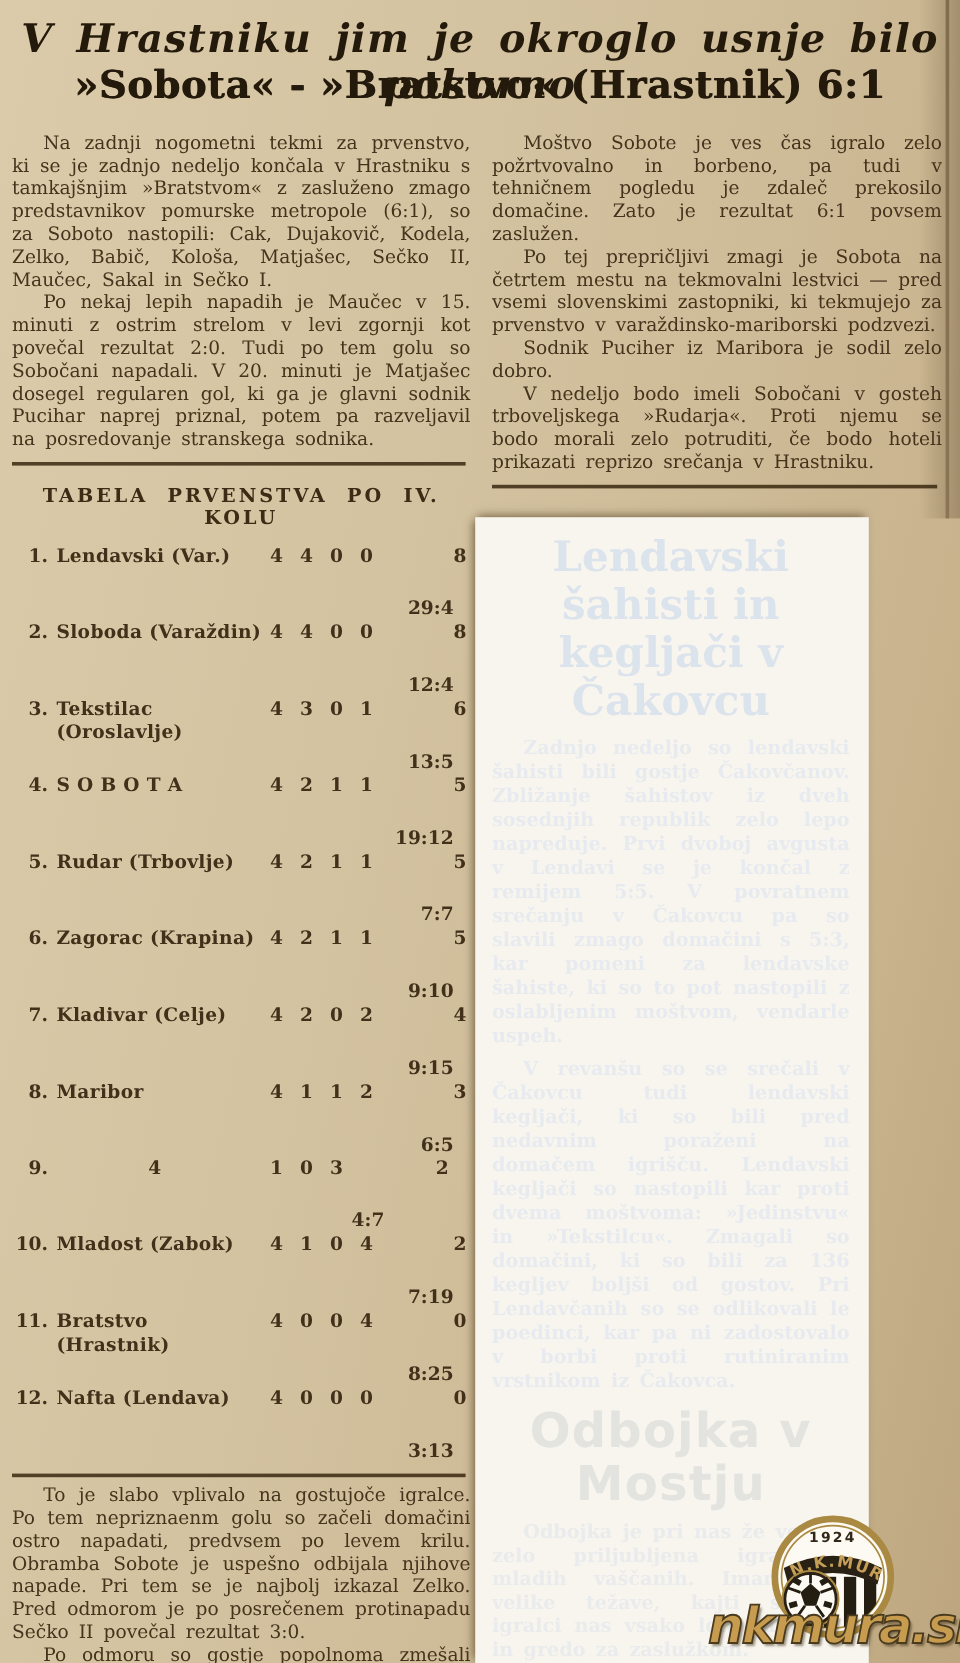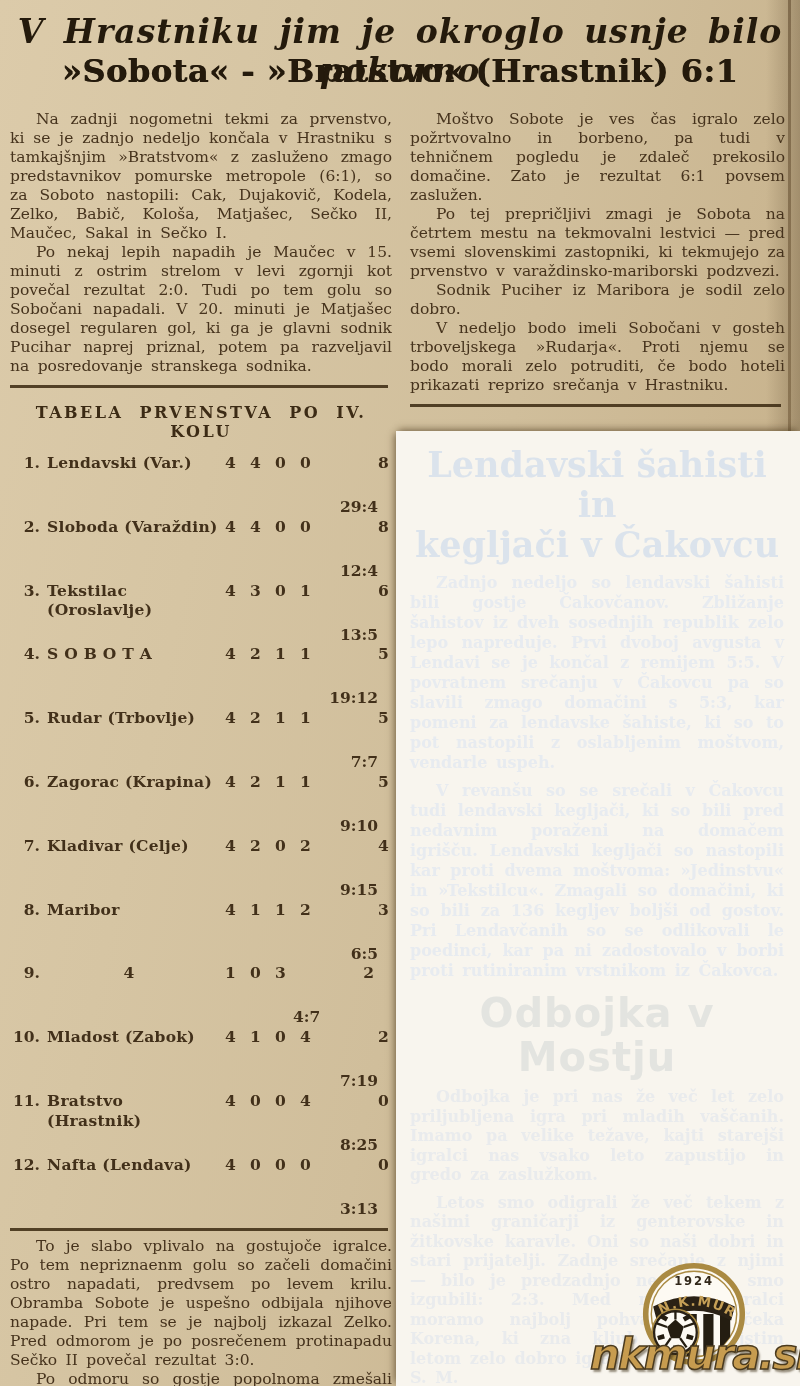--- a/index.html
+++ b/index.html
@@ -34,21 +34,21 @@
     letter-spacing:2.5px; word-spacing:8px; color:#3c2b15; margin:15px 0 12px 0; }
   .league-table { width:100%; }
   .league-row { display:grid; grid-template-columns:30px 178px 25px 25px 25px 25px 60px 1fr;
     font-weight:bold; font-size:15.5px; line-height:19.8px; color:#42301a; }
   .lr-rank { text-align:right; }
   .lr-name { padding-left:7px; letter-spacing:.3px; }
   .lr-num  { text-align:center; }
   .lr-goals{ text-align:right;margin-top:44px; }
   .lr-pts  { text-align:right; padding-right:4px; }
 
-  .white-paper { position:absolute; left:396px; top:431px; width:404px; height:955px;
+  .white-paper { position:absolute; left:396px; top:431px; width:328px; height:955px;
     background:#f8f5ee; z-index:2; padding:14px 16px 0 14px;
     box-shadow:-5px 0 7px -3px rgba(70,52,24,.5), 0 -5px 7px -3px rgba(70,52,24,.5); }
   .ghost-h1 { font-family:"DejaVu Serif","Liberation Serif",serif; font-weight:bold;
     font-size:35px; line-height:40px; text-align:center; color:#dbe3ec; }
   .ghost-para { font-size:16px; line-height:20px; font-weight:bold; color:#e7ebf0;
     text-align:justify; text-indent:26px; word-spacing:3px; }
   .ghost-h2 { font-family:"DejaVu Sans","Liberation Sans",sans-serif; font-weight:bold;
     font-size:40px; line-height:44px; text-align:center; color:#e3e4e0;
     letter-spacing:1px; margin-top:10px; }
   .ghost-para2 { font-size:16px; line-height:19.5px; font-weight:bold; color:#e9ebed;

